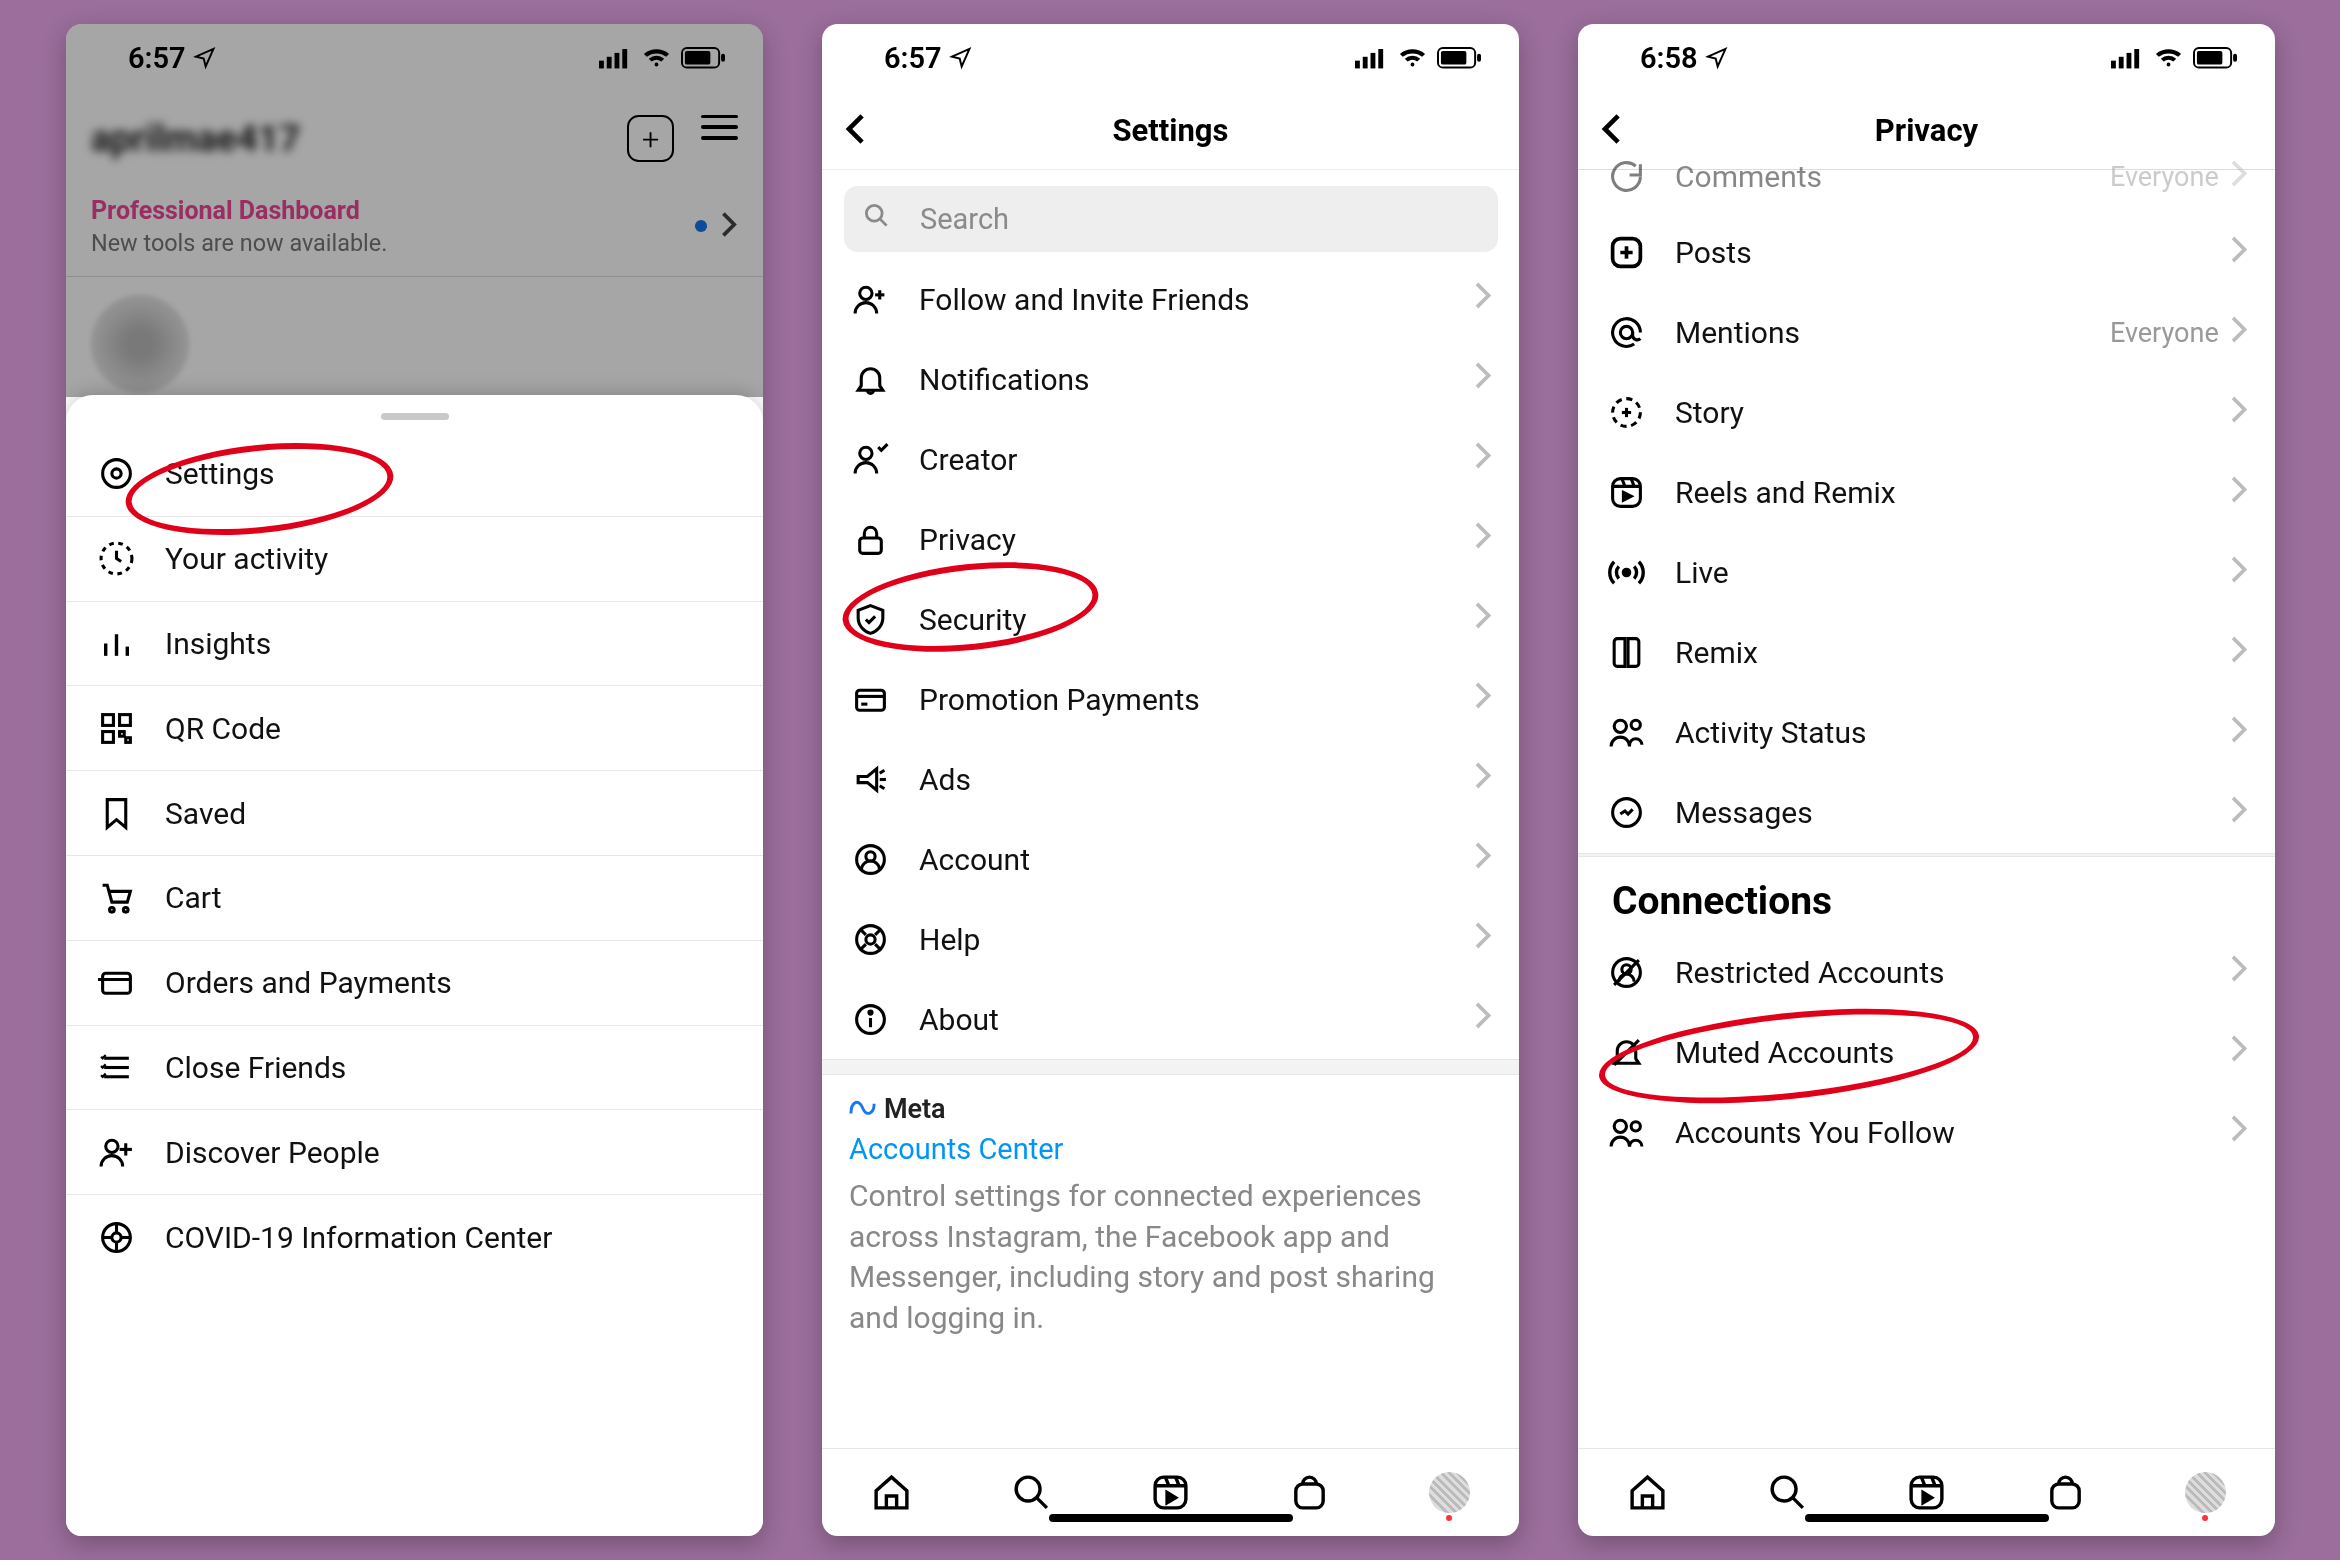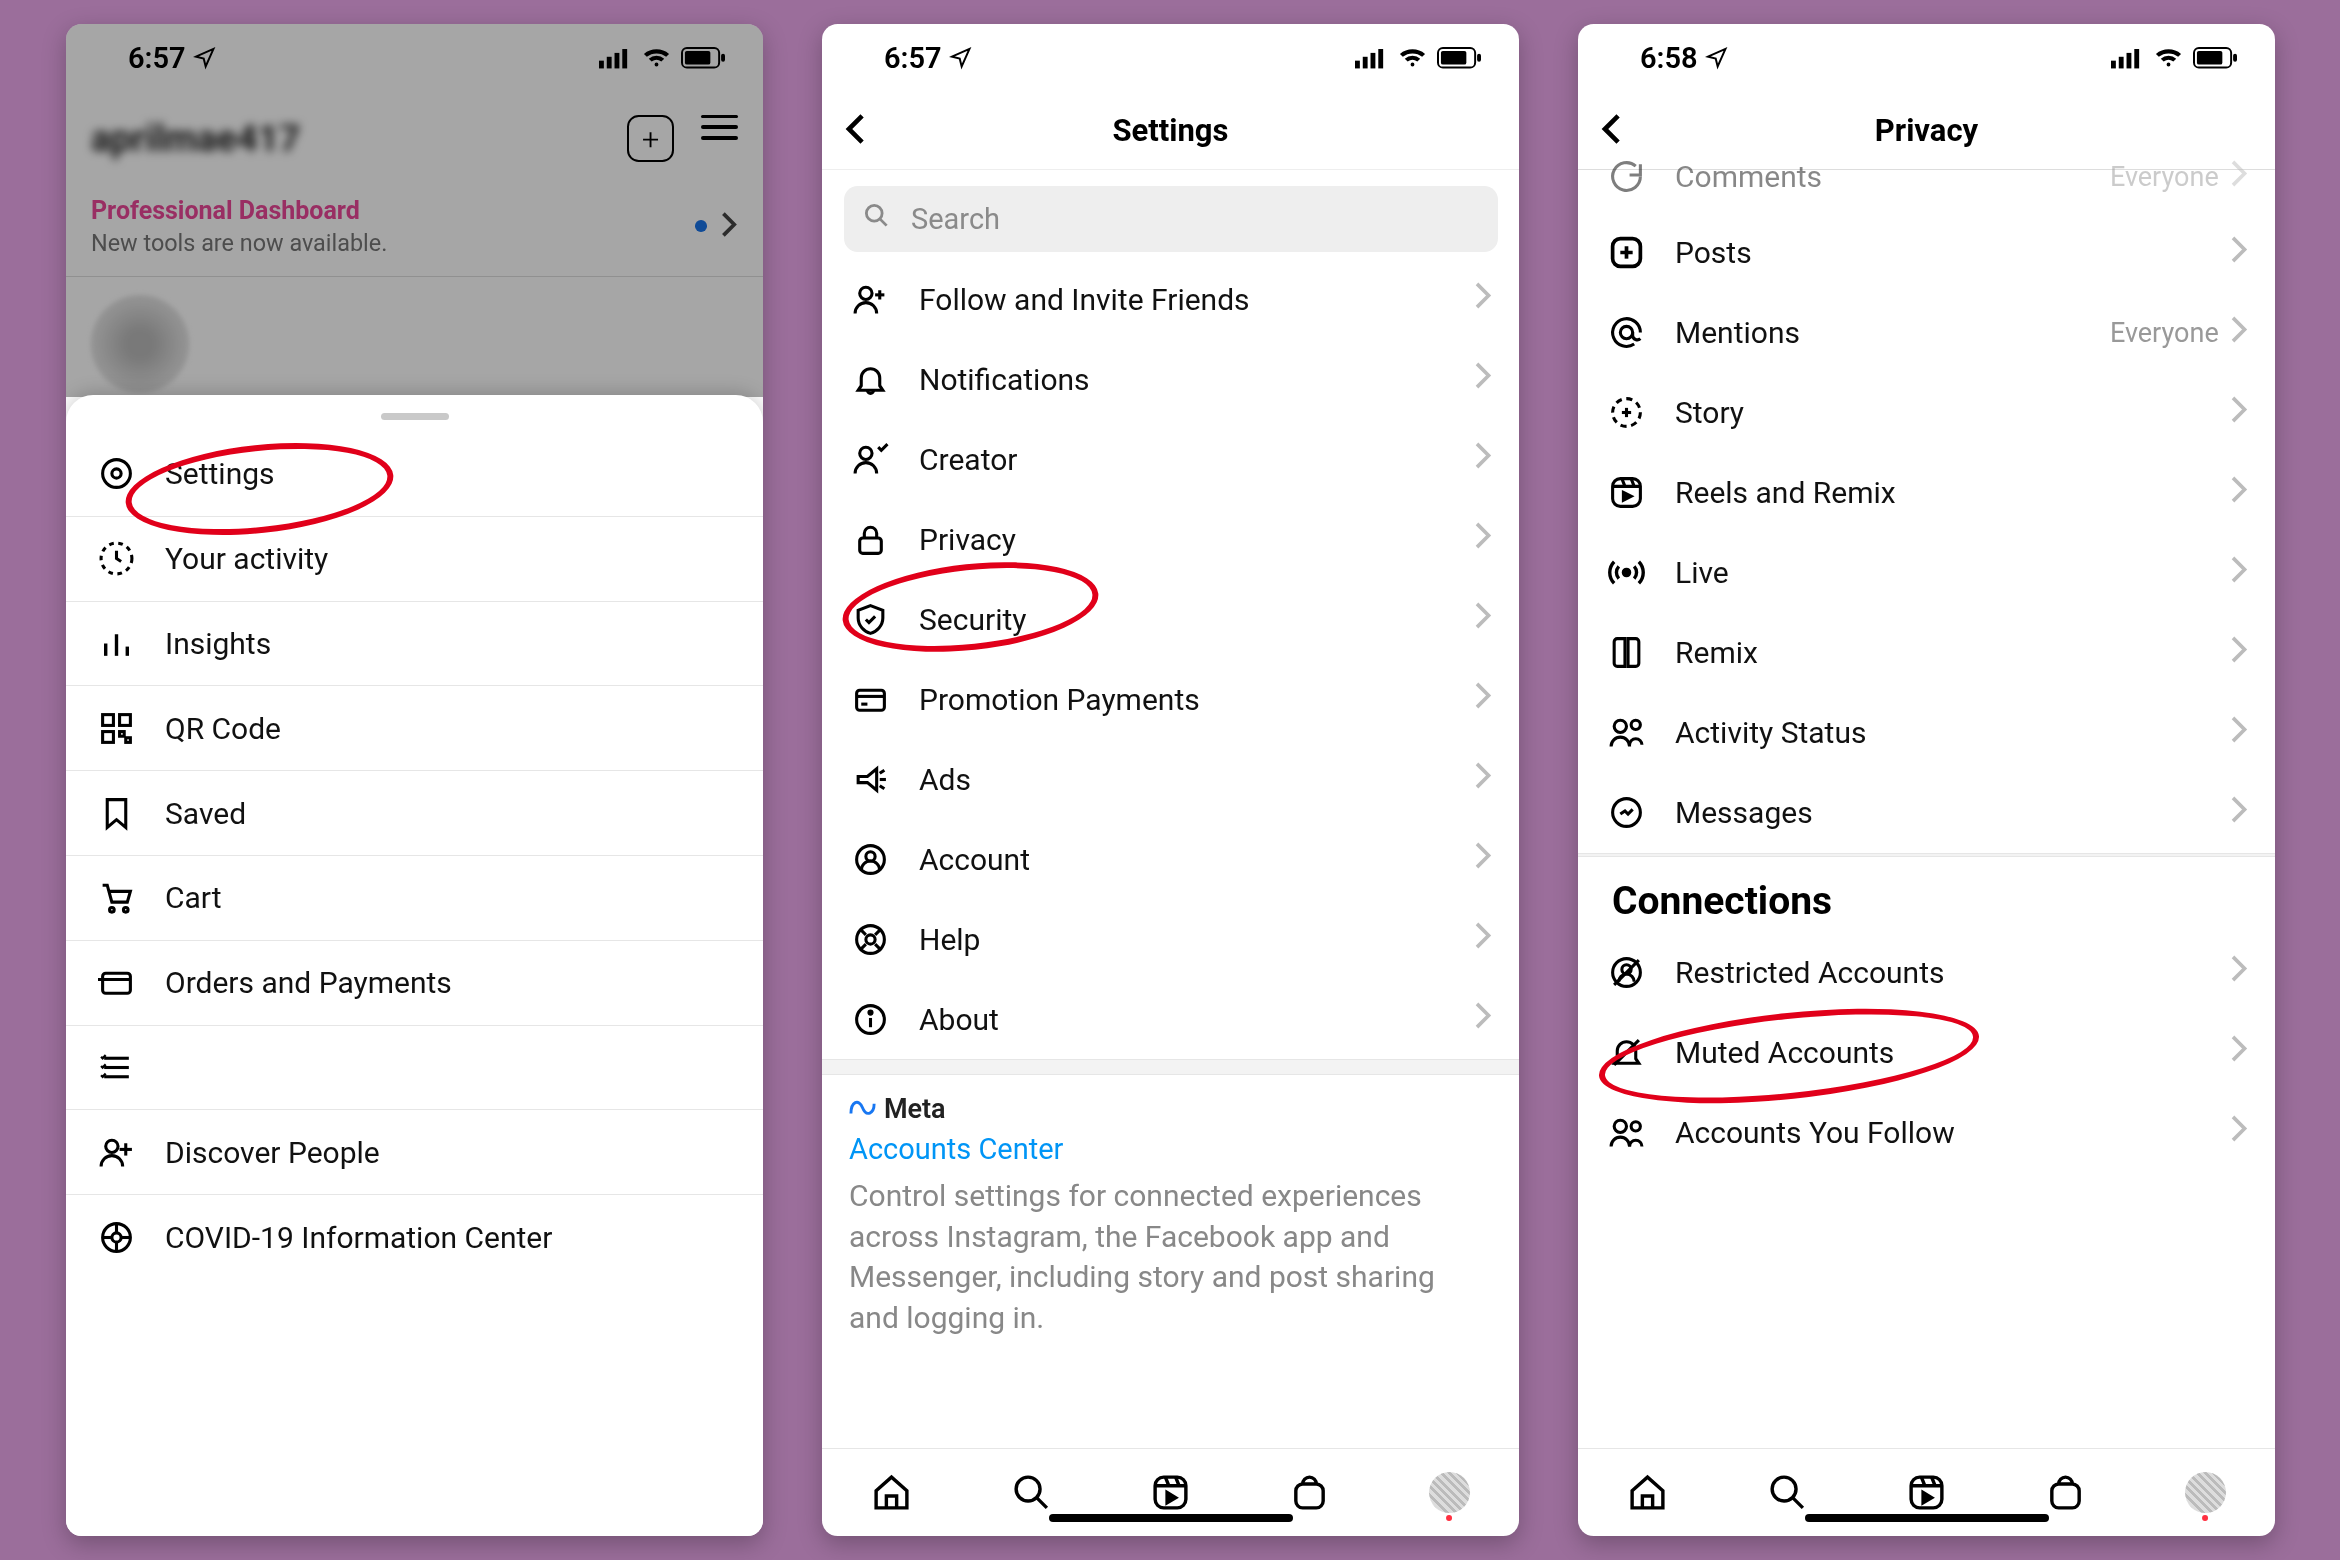--- a/index.html
+++ b/index.html
@@ -128,21 +128,21 @@
   .nav-header .back {
     position:absolute; left: 19.5px; top: 50%; transform: translateY(-50%);
   }
   .nav-title { font-size: 31px; font-weight:700;}
   .s2-search {
     margin: 15.6px 21.5px 7.8px;
     background:#eee;
     border-radius: 13.7px;
     height: 66px;
     display:flex; align-items:center;
-    padding: 0 19.5px; gap: 21px;
+    padding: 0 19.5px; gap: 30px;
     color:#8a8a8a; font-size:29px;
   }
   .s2-list .row + .row { border-top: none; }
   .s2-list .row { padding: 21.5px 27px; }
   .section-gap { height: 15.6px; background:#f3f3f3; border-top:1px solid #e6e6e6; border-bottom:1px solid #e6e6e6;}
   .meta-block { padding: 17.6px 27px; }
   .meta-logo { display:flex; align-items:center; gap:5.9px; font-size:27px; font-weight:600; color:#222;}
   .meta-link { color:#0095f6; font-size:29px; margin-top:7.8px;}
   .meta-desc { color:#888; font-size:30px; line-height:1.35; margin-top:9.8px;}
   .tabbar {
@@ -322,20 +322,21 @@
   </div>
         <div class="row">
     <span class="icon">
             <svg width="37" height="37" viewBox="0 0 24 24" fill="none" stroke="#000" stroke-width="2">
               <line x1="4" y1="6" x2="20" y2="6"></line>
               <line x1="4" y1="12" x2="20" y2="12"></line>
               <line x1="4" y1="18" x2="20" y2="18"></line>
               <path d="M2 5 L3 6 L5 4 M2 11 L3 12 L5 10 M2 17 L3 18 L5 16" stroke-width="1.5"></path>
             </svg>
           </span>
+    <span class="label">Close Friends</span>
 
   </div>
         <div class="row">
     <span class="icon">
             <svg width="37" height="37" viewBox="0 0 24 24" fill="none" stroke="#000" stroke-width="2">
               <circle cx="9" cy="8" r="4"></circle>
               <path d="M2 21 a7 7 0 0 1 14 0"></path>
               <line x1="18" y1="6" x2="18" y2="14"></line>
               <line x1="14" y1="10" x2="22" y2="10"></line>
             </svg>

